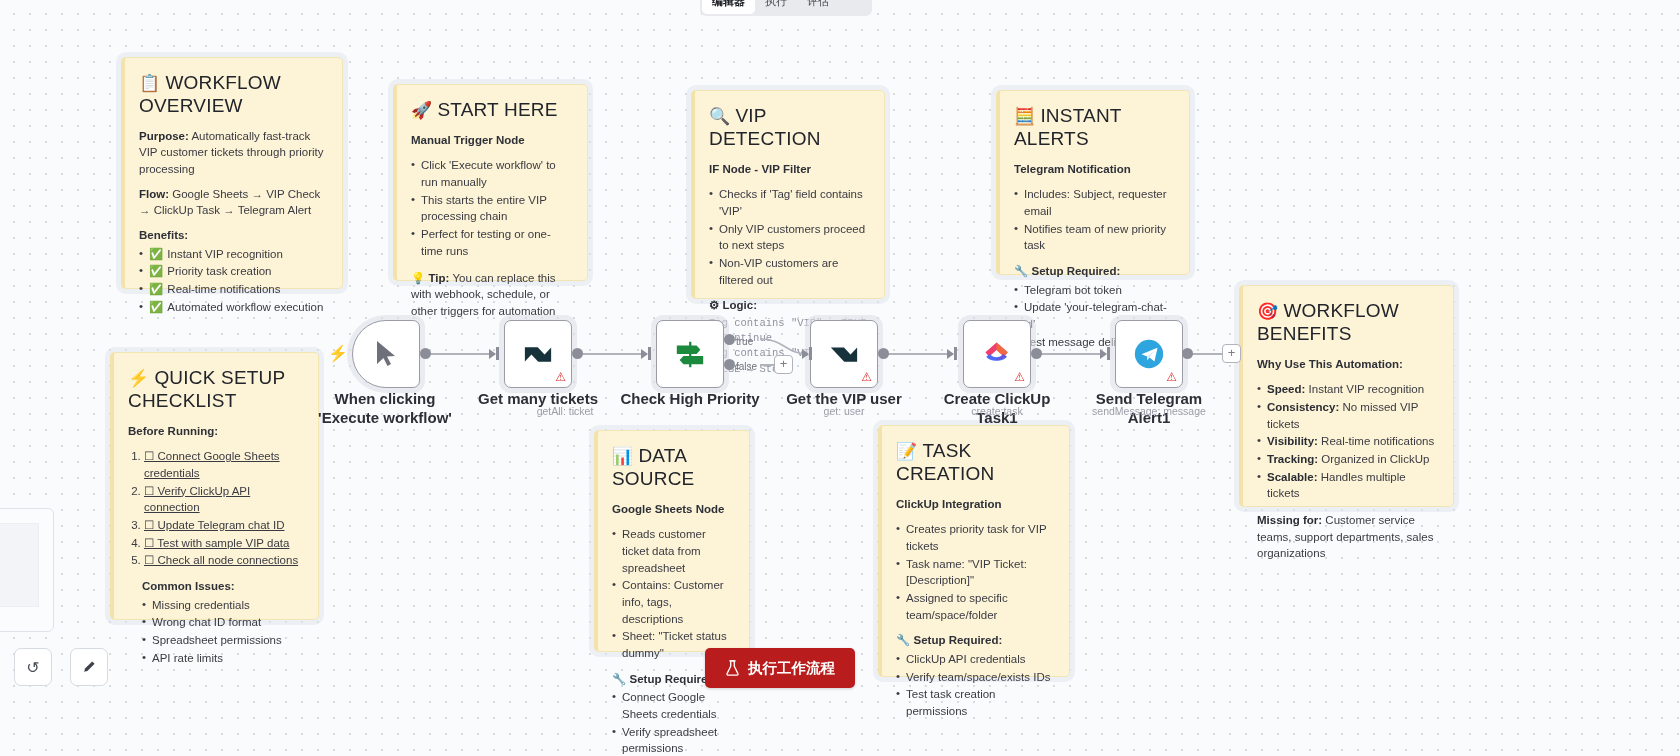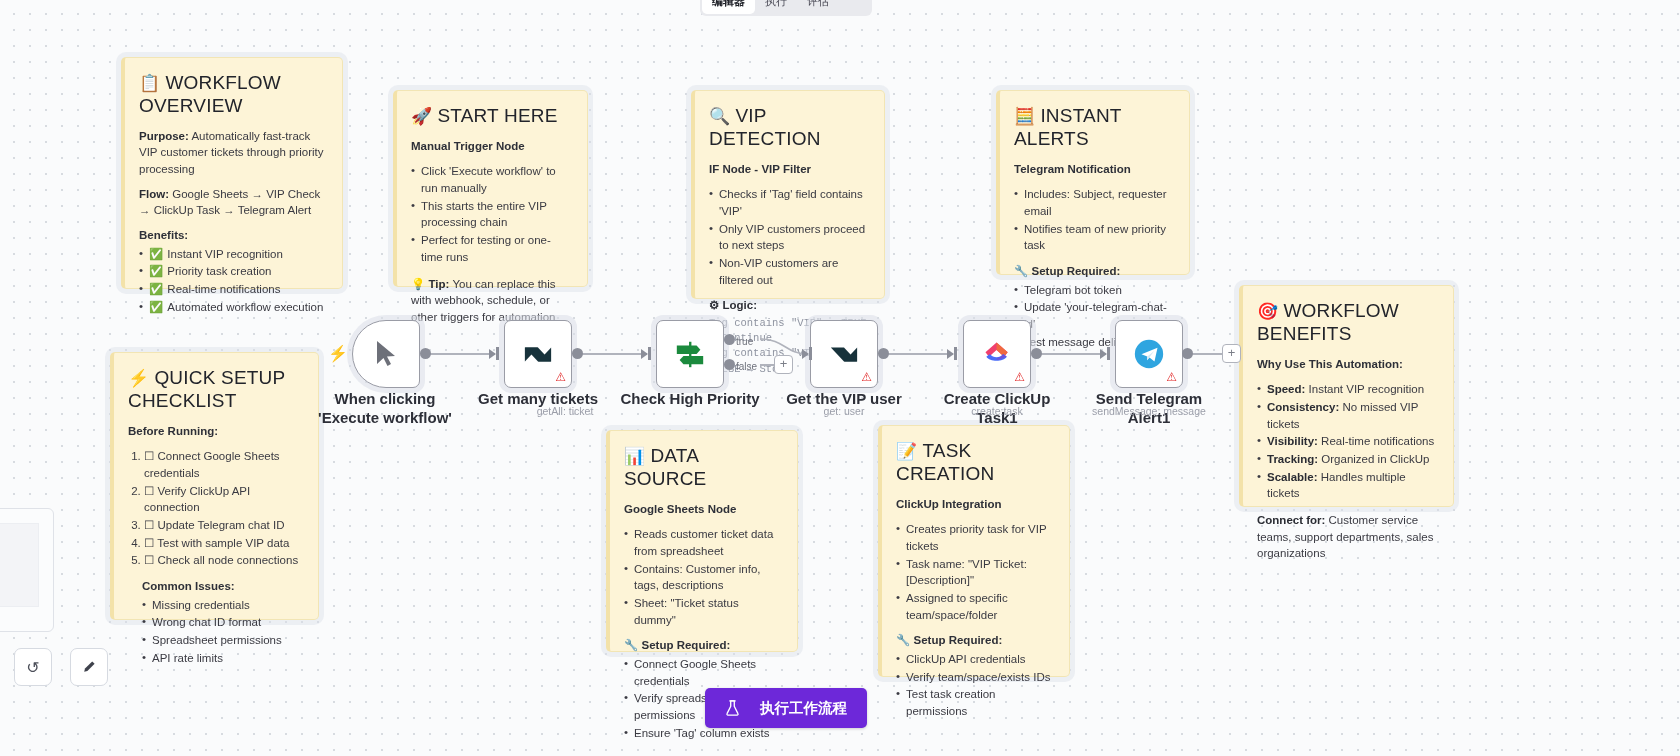--- a/index.html
+++ b/index.html
@@ -58,21 +58,21 @@
     display:block;
   }
   .note h2 .emo { font-size:17px; margin-right:5px; }
   .note .sub { font-weight:700; color:#2e3038; margin:0 0 9px; font-size:11.5px; }
   .note p { margin:0 0 8px; }
   .note b, .note strong { color:#2a2c33; }
   .note ul { margin:0 0 8px; padding:0; list-style:none; }
   .note ul li { position:relative; padding-left:10px; margin-bottom:1px; }
   .note ul li:before { content:"•"; position:absolute; left:0; top:-1px; }
   .note ol { margin:0 0 8px 0; padding-left:16px; }
-  .note ol li { margin-bottom:1px; }
+  .note ol li { margin-bottom:1px;text-decoration:underline; }
   .note .chk { margin:0; padding:0; list-style:none; }
   .note .chk li { margin-bottom:1px; }
   .note .chk .box { color:#27ae60; margin-right:4px; }
   .note .mono { font-family:"Liberation Mono", monospace; font-size:10.5px; color:#8e93a0; }
   .note .setup-hd { font-weight:700; color:#2e3038; margin:9px 0 2px; }
   .note .inner-hd { font-weight:700; color:#2e3038; margin:9px 0 2px; }
 
   
   .node {
     position:absolute; width:68px; height:68px;
@@ -130,27 +130,26 @@
   .ctrlbtn {
     position:absolute; width:38px;height:38px;
     background:#fff;border:1px solid #d6dae1;border-radius:7px;
     display:flex;align-items:center;justify-content:center;
     color:#4c4f59; font-size:16px; z-index:21;
   }
   
   #execbtn {
     position:absolute; left:705px; top:648px;
     height:40px; padding:0 20px;
-    background:#6d28d9; border:none; border-radius:5px;
+    background:#b91c1c; border:none; border-radius:5px;
     color:#fff; font-size:14.5px; font-weight:600;
-    display:flex; align-items:center; gap:20px;
+    display:flex; align-items:center; gap:8px;
     box-shadow:0 1px 3px rgba(0,0,0,.18);
     cursor:pointer; z-index:30;
     font-family:"Liberation Sans", sans-serif;
-    margin-top:40px;
   }
   svg { display:block; }
 </style>
 </head>
 <body>
 
 <div id="canvas"></div>
 
 <div id="topbar">
   <div class="tab active">编辑器</div>
@@ -170,21 +169,21 @@
   </p>
   <div class="sub" style="margin-bottom:2px;">Benefits:</div>
   <ul class="chk">
     <li><span class="box">✅</span><span>Instant VIP recognition</span></li>
     <li><span class="box">✅</span><span>Priority task creation</span></li>
     <li><span class="box">✅</span><span>Real-time notifications</span></li>
     <li><span class="box">✅</span><span>Automated workflow execution</span></li>
   </ul>
 </div>
 
-<div class="note" style="left:393px; top:90px; width:195px; height:197px;">
+<div class="note" style="left:393px; top:84px; width:195px; height:197px;">
   <h2>
     <span class="emo">🚀</span><span>START HERE</span>
   </h2>
   <div class="sub">Manual Trigger Node</div>
   <ul>
     <li>Click 'Execute workflow' to run manually</li>
     <li>This starts the entire VIP processing chain</li>
     <li>Perfect for testing or one-time runs</li>
   </ul>
   <p style="margin-top:10px;">
@@ -244,21 +243,21 @@
     <div class="inner-hd">Common Issues:</div>
     <ul>
       <li>Missing credentials</li>
       <li>Wrong chat ID format</li>
       <li>Spreadsheet permissions</li>
       <li>API rate limits</li>
     </ul>
   </div>
 </div>
 
-<div class="note" style="left:594px; top:430px; width:192px; height:222px;margin-left:12px;">
+<div class="note" style="left:594px; top:430px; width:156px; height:222px;">
   <h2>
     <span class="emo">📊</span><span>DATA SOURCE</span>
   </h2>
   <div class="sub">Google Sheets Node</div>
   <ul>
     <li>Reads customer ticket data from spreadsheet</li>
     <li>Contains: Customer info, tags, descriptions</li>
     <li>Sheet: "Ticket status dummy"</li>
   </ul>
   <div class="setup-hd">
@@ -297,21 +296,21 @@
   </h2>
   <div class="sub">Why Use This Automation:</div>
   <ul>
     <li><b>Speed:</b><span> Instant VIP recognition</span></li>
     <li><b>Consistency:</b><span> No missed VIP tickets</span></li>
     <li><b>Visibility:</b><span> Real-time notifications</span></li>
     <li><b>Tracking:</b><span> Organized in ClickUp</span></li>
     <li><b>Scalable:</b><span> Handles multiple tickets</span></li>
   </ul>
   <p style="margin-top:10px;">
-    <b>Connect for:</b><span> Customer service teams, support departments, sales organizations</span>
+    <b>Missing for:</b><span> Customer service teams, support departments, sales organizations</span>
   </p>
 </div>
 
 <span class="bolt" style="left:328px; top:344px;">⚡</span>
 
 <div class="dot" style="left:420px; top:348px;"></div>
 <div class="wire" style="left:430px; top:353px; width:65px;"></div>
 <div class="arrowbar" style="left:496px; top:347px;"></div>
 <div class="arrow" style="left:489px; top:349px;"></div>
 

